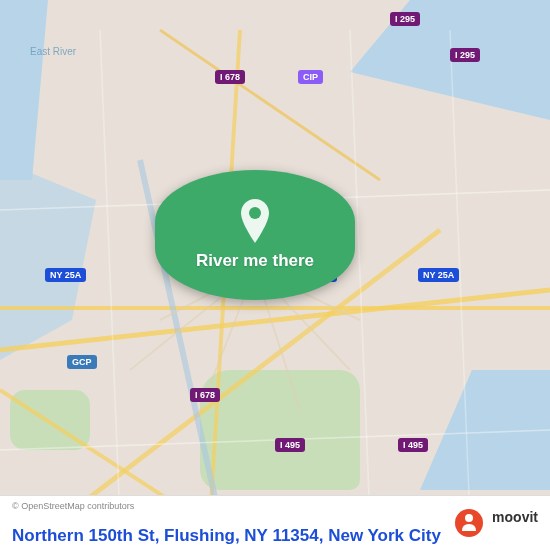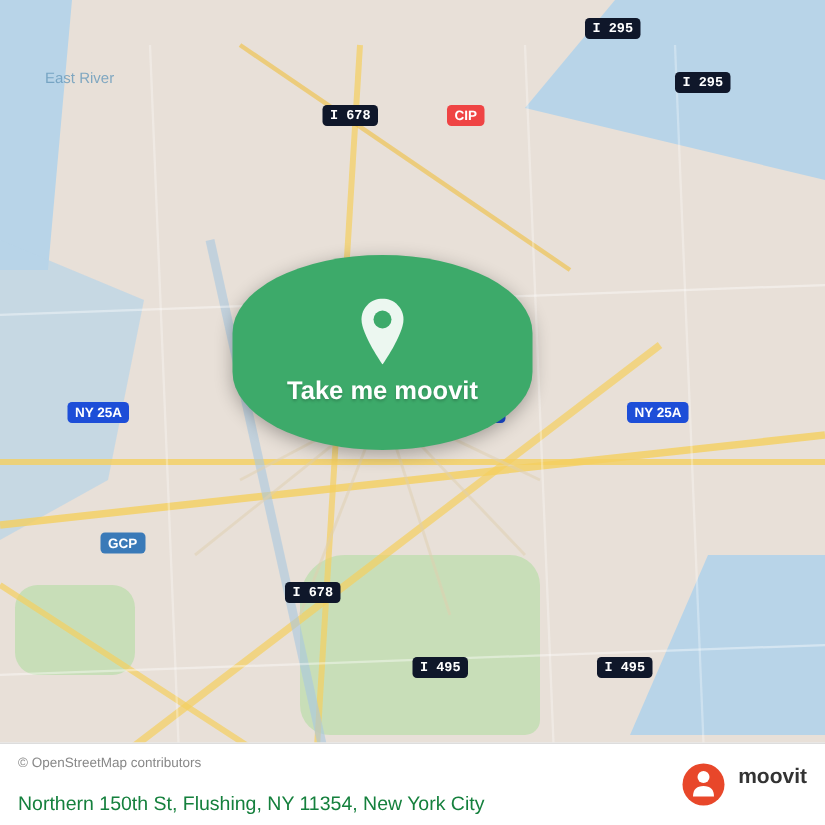--- a/index.html
+++ b/index.html
@@ -85,22 +85,21 @@
       position: absolute;
       background: #4a9e6b;
       color: white;
       font-size: 9px;
       font-weight: bold;
       padding: 2px 5px;
       border-radius: 3px;
       white-space: nowrap;
     }
     .road-badge.i-badge {
-      background: #0f172a;
-      font-family: Liberation Mono, monospace;
+      background: #701a75;
     }
     .road-badge.ny-badge {
       background: #1d4ed8;
     }
     .road-badge.gcp-badge {
       background: #3a7ab8;
     }
 
     
     .map-footer {
@@ -122,23 +121,23 @@
       flex-direction: column;
     }
 
     .osm-credit {
       font-size: 9px;
       color: #888;
       margin-bottom: 15px;
     }
 
     .address-text {
-      font-size: 13px;
-      font-weight: normal;
-      color: #15803d;
+      font-size: 17px;
+      font-weight: bold;
+      color: #1d4ed8;
     }
 
     .moovit-logo {
       display: flex;
       align-items: flex-start;
       gap: 9px;
     }
 
     .moovit-icon {
       width: 28px;
@@ -247,37 +246,37 @@
       <line x1="350" y1="0" x2="370" y2="490" stroke="#fff" stroke-width="1.5" opacity="0.3"></line>
       <line x1="450" y1="0" x2="470" y2="490" stroke="#fff" stroke-width="1.5" opacity="0.3"></line>
 
       <text x="30" y="25" fill="#6699bb" font-size="10" font-family="Arial" opacity="0.8">East River</text>
     </svg>
   </div>
 
   <div class="road-badge i-badge" style="top:12px;left:390px;">I 295</div>
   <div class="road-badge i-badge" style="top:48px;left:450px;">I 295</div>
   <div class="road-badge i-badge" style="top:70px;left:215px;">I 678</div>
-  <div class="road-badge" style="top:70px;left:298px;background:#ef4444;">CIP</div>
+  <div class="road-badge" style="top:70px;left:298px;background:#8b5cf6;">CIP</div>
   <div class="road-badge ny-badge" style="top:268px;left:45px;">NY 25A</div>
   <div class="road-badge ny-badge" style="top:268px;left:296px;">NY 25A</div>
   <div class="road-badge ny-badge" style="top:268px;left:418px;">NY 25A</div>
   <div class="road-badge gcp-badge" style="top:355px;left:28px;margin-left:39px;">GCP</div>
   <div class="road-badge i-badge" style="top:388px;left:190px;">I 678</div>
   <div class="road-badge i-badge" style="top:438px;left:275px;">I 495</div>
   <div class="road-badge i-badge" style="top:438px;left:398px;">I 495</div>
 
   <div class="take-me-there-container">
     <div class="green-oval">
 
       <svg class="pin-icon" viewBox="0 0 36 44" fill="none" xmlns="http://www.w3.org/2000/svg">
         <path d="M18 0C10.268 0 4 6.268 4 14C4 24 18 44 18 44C18 44 32 24 32 14C32 6.268 25.732 0 18 0Z" fill="white" fill-opacity="0.9"></path>
         <circle cx="18" cy="14" r="6" fill="#3daa6a"></circle>
       </svg>
-      <span class="take-me-there-label">Take me moovit</span>
+      <span class="take-me-there-label">River me there</span>
     </div>
   </div>
 
   <div class="map-footer">
     <div class="footer-left">
       <span class="osm-credit">© OpenStreetMap contributors</span>
       <span class="address-text">Northern 150th St, Flushing, NY 11354, New York City</span>
     </div>
     <div class="moovit-logo">
       <div class="moovit-icon">

